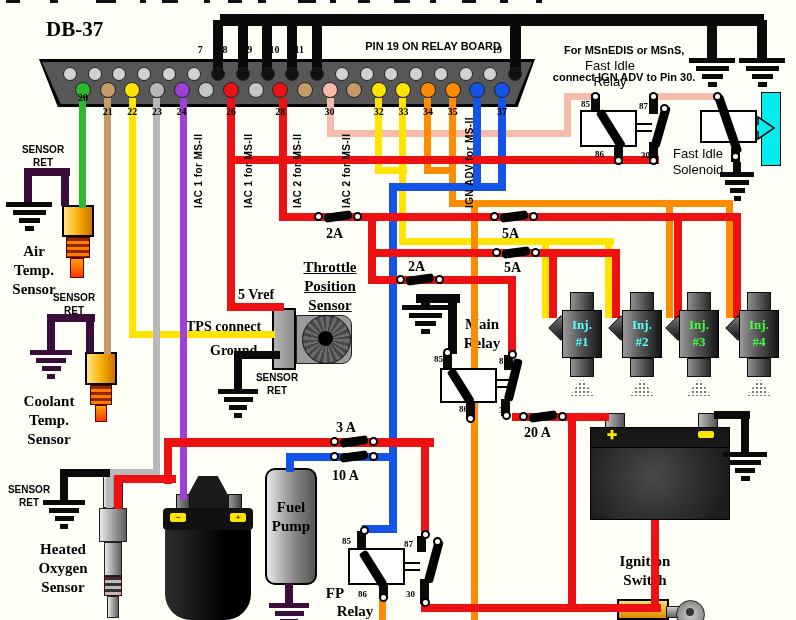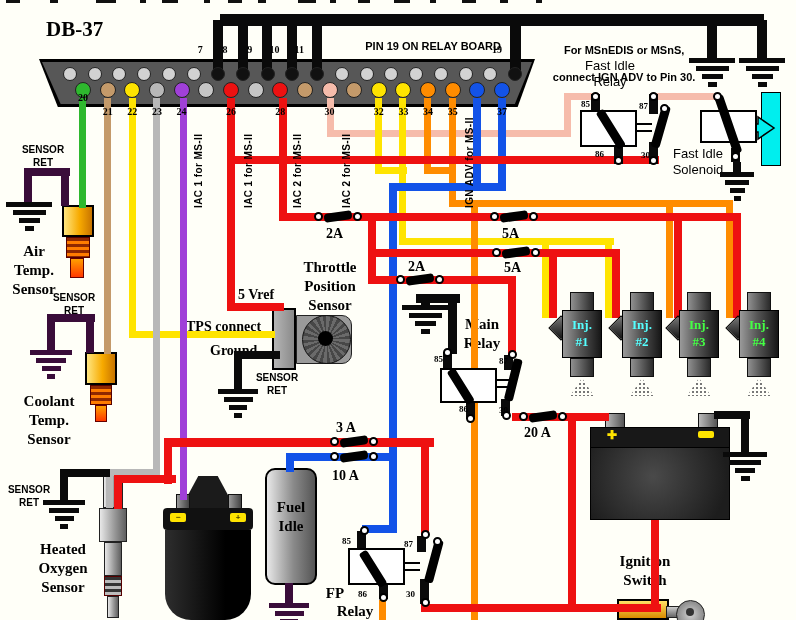--- a/index.html
+++ b/index.html
@@ -57,21 +57,21 @@
 
   <div class="lbl serif15" style="left:2px;top:242px;width:64px;">Air
 Temp.
 Sensor</div>
   <div class="lbl serif15" style="left:12px;top:392px;width:74px;">Coolant
 Temp.
 Sensor</div>
   <div class="lbl serif15" style="left:16px;top:540px;width:94px;">Heated
 Oxygen
 Sensor</div>
-  <div class="lbl serif15" style="left:272px;top:258px;width:116px;">Throttle
+  <div class="lbl serif15" style="left:272px;top:258px;width:116px;text-decoration:underline;">Throttle
 Position
 Sensor</div>
   <div class="lbl serif15" style="left:447px;top:315px;width:70px;">Main
 Relay</div>
   <div class="lbl sans" style="left:575px;top:58px;width:70px;font-size:13px;font-weight:normal;text-align:center;">Fast Idle
 Relay</div>
   <div class="lbl sans" style="left:660px;top:146px;width:76px;font-size:13px;font-weight:normal;text-align:center;">Fast Idle
 Solenoid</div>
   <div class="lbl serif15" style="left:605px;top:552px;width:80px;">Ignition
 Switch</div>
@@ -125,21 +125,21 @@
   <div class="abs" style="left:181px;top:476px;width:54px;height:32px;background:#1b1b1b;clip-path:polygon(32% 0,68% 0,100% 100%,0 100%);"></div>
   <div class="abs" style="left:176px;top:494px;width:12px;height:16px;background:linear-gradient(90deg,#999,#444);border:1px solid #111;"></div>
   <div class="abs" style="left:228px;top:494px;width:12px;height:16px;background:linear-gradient(90deg,#999,#444);border:1px solid #111;"></div>
   <div class="abs" style="left:163px;top:508px;width:90px;height:22px;background:#111;border-radius:4px;"></div>
   <div class="abs" style="left:170px;top:513px;width:16px;height:9px;background:#ffe400;border-radius:2px;font-size:9px;font-weight:bold;text-align:center;line-height:9px;">−</div>
   <div class="abs" style="left:230px;top:513px;width:16px;height:9px;background:#ffe400;border-radius:2px;font-size:9px;font-weight:bold;text-align:center;line-height:9px;">+</div>
   <div class="abs" style="left:165px;top:530px;width:86px;height:90px;background:linear-gradient(90deg,#2e2e2e,#000 70%);border-radius:0 0 26px 26px;"></div>
 
   <div class="abs" style="left:265px;top:468px;width:52px;height:117px;border:2px solid #000;box-sizing:border-box;border-radius:10px;background:linear-gradient(90deg,#e8e8e8,#8a8a8a 55%,#555);"></div>
   <div class="lbl serif15" style="left:265px;top:498px;width:52px;">Fuel
-Idle</div>
+Pump</div>
 
   <div class="abs" style="left:605px;top:413px;width:18px;height:16px;background:linear-gradient(90deg,#bbb,#555);border:1px solid #111;"></div>
   <div class="abs" style="left:698px;top:413px;width:18px;height:16px;background:linear-gradient(90deg,#bbb,#555);border:1px solid #111;"></div>
   <div class="abs" style="left:590px;top:427px;width:138px;height:20px;background:#181818;border:1px solid #000;"></div>
   <div class="abs" style="left:604px;top:429px;width:16px;height:12px;color:#ffe400;font-size:12px;font-weight:bold;line-height:12px;text-align:center;">✚</div>
   <div class="abs" style="left:698px;top:431px;width:16px;height:7px;background:#ffe400;border-radius:2px;"></div>
   <div class="abs" style="left:590px;top:447px;width:138px;height:71px;border:1px solid #000;background:radial-gradient(circle at 45% 40%,#4a4a4a,#1d1d1d 85%);"></div>
 
   <div class="abs" style="left:617px;top:599px;width:52px;height:21px;background:linear-gradient(180deg,#ffe066,#d98c00);border:2px solid #000;box-sizing:border-box;"></div>
   <div class="abs" style="left:666px;top:606px;width:18px;height:10px;background:linear-gradient(180deg,#ccc,#666);border:1px solid #222;"></div>

